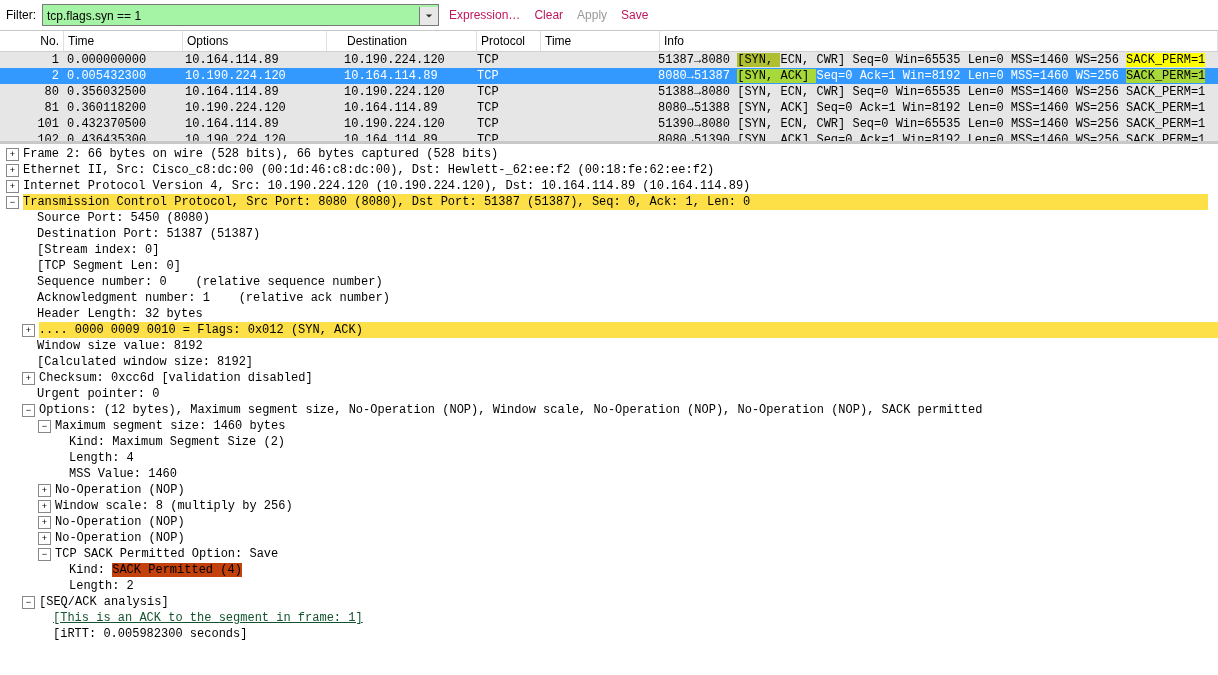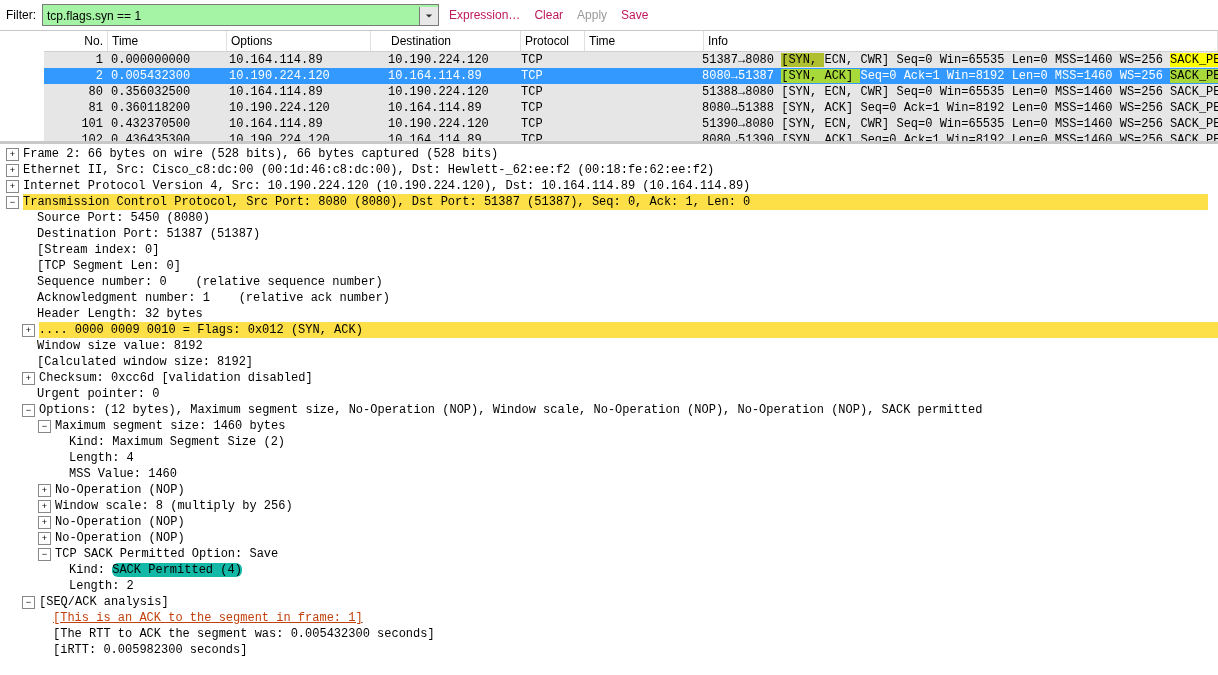--- a/index.html
+++ b/index.html
@@ -7,21 +7,21 @@
   
   .filter-bar{display:flex;align-items:center;padding:4px 6px;gap:6px;font-size:12px;}
   .filter-bar .lbl{font-weight:400;}
   .filter-input{display:flex;align-items:flex-end;border:1px solid #7a7a7a;background:#a5f3a5;width:395px;height:20px;}
   .filter-input input{flex:1;border:none;background:transparent;font-family:inherit;font-size:12px;padding:2px 4px;outline:none;}
   .filter-input .dd{width:18px;height:18px;display:flex;align-items:center;justify-content:center;border-left:1px solid #7a7a7a;background:#e8e8e8;cursor:pointer;}
   .filter-input .dd svg{width:8px;height:8px;fill:#333;}
   .tbtn{color:#be185d;cursor:pointer;padding:0 4px;}
   .tbtn.dis{color:#9a9a9a;}
   
-  .pkt-list{border-top:1px solid #c8c8c8;border-bottom:2px solid #c8c8c8;height:110px;overflow:auto;font-family:"Lucida Console","Courier New",monospace;font-size:12px;line-height:16px;padding-left:44px;}
+  .pkt-list{border-top:1px solid #c8c8c8;border-bottom:2px solid #c8c8c8;height:110px;overflow:auto;font-family:"Lucida Console","Courier New",monospace;font-size:12px;line-height:16px;}
   .pkt-hdr{display:flex;background:#fff;border-bottom:1px solid #d0d0d0;font-family:"Segoe UI",sans-serif;font-size:12px;color:#000;position:sticky;top:0;}
   .pkt-hdr .col{padding:2px 4px;border-right:1px solid #e0e0e0;overflow:hidden;white-space:nowrap;}
   .pkt-row{display:flex;white-space:pre;}
   .pkt-row .cell{padding:0 4px;overflow:hidden;white-space:pre;}
   .pkt-row.normal{background:#e6e6e6;}
   .pkt-row.sel{background:#3399ff;color:#fff;}
   
   .c-no{width:55px;text-align:right;}
   .c-time{width:110px;}
   .c-src{width:135px;}
@@ -29,22 +29,22 @@
   .c-proto{width:55px;}
   .c-time2{width:110px;}
   .c-info{flex:1;}
   
   .details{flex:1;overflow:auto;font-family:"Lucida Console","Courier New",monospace;font-size:12px;line-height:16px;padding-top:2px;border-top:1px solid #c8c8c8;}
   .tree-line{display:flex;align-items:flex-start;white-space:pre;}
   .tog{width:11px;height:11px;border:1px solid #888;display:inline-flex;align-items:center;justify-content:center;margin:2px 4px 0 0;font-size:9px;line-height:9px;cursor:pointer;font-family:sans-serif;background:#fff;}
   .tog.empty{border:none;background:transparent;}
   .indent{display:inline-block;height:1px;}
   .hl-blue{background:#fde047;display:inline;}
-  .hl-yellow{background:#14b8a6;border-radius:6px;}
-  .link{color:#c2410c;text-decoration:underline;}
+  .hl-yellow{background:#c2410c;}
+  .link{color:#14532d;text-decoration:underline;}
 </style>
 </head>
 <body>
 <div class="root">
 
 <div class="filter-bar">
   <span class="lbl">Filter:</span>
   <div class="filter-input">
     <input type="text" value="tcp.flags.syn == 1" style="">
     <div class="dd">
@@ -103,17 +103,16 @@
       <div class="tree-line"><span class="indent" style="width: 54px;"></span><span class="tog empty">&nbsp;</span><span>MSS Value: 1460</span></div>
       <div class="tree-line"><span class="indent" style="width: 38px;"></span><span class="tog">+</span><span>No-Operation (NOP)</span></div>
       <div class="tree-line"><span class="indent" style="width: 38px;"></span><span class="tog">+</span><span>Window scale: 8 (multiply by 256)</span></div>
       <div class="tree-line"><span class="indent" style="width: 38px;"></span><span class="tog">+</span><span>No-Operation (NOP)</span></div>
       <div class="tree-line"><span class="indent" style="width: 38px;"></span><span class="tog">+</span><span>No-Operation (NOP)</span></div>
       <div class="tree-line"><span class="indent" style="width: 38px;"></span><span class="tog">−</span><span>TCP SACK Permitted Option: Save</span></div>
       <div class="tree-line"><span class="indent" style="width: 54px;"></span><span class="tog empty">&nbsp;</span><span>Kind: <span class="hl-yellow">SACK Permitted (4)</span></span></div>
       <div class="tree-line"><span class="indent" style="width: 54px;"></span><span class="tog empty">&nbsp;</span><span>Length: 2</span></div>
       <div class="tree-line"><span class="indent" style="width: 22px;"></span><span class="tog">−</span><span>[SEQ/ACK analysis]</span></div>
       <div class="tree-line"><span class="indent" style="width: 38px;"></span><span class="tog empty">&nbsp;</span><span><span class="link">[This is an ACK to the segment in frame: 1]</span></span></div>
-      <div class="tree-line"><span class="indent" style="width: 38px;"></span><span class="tog empty">&nbsp;</span><span>[The RTT to ACK the segment was: 0.005432300 seconds]</span></div>
       <div class="tree-line"><span class="indent" style="width: 38px;"></span><span class="tog empty">&nbsp;</span><span>[iRTT: 0.005982300 seconds]</span></div>
     </div>
 
 </div>
 
 </body></html>

